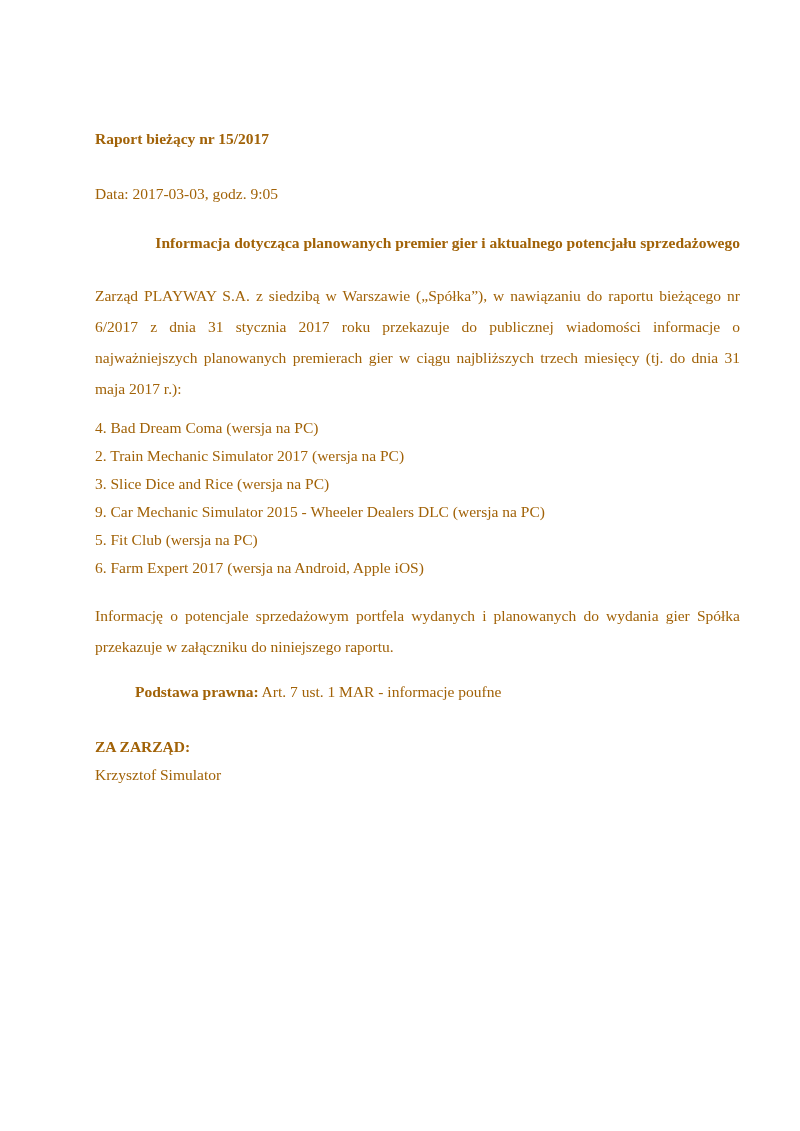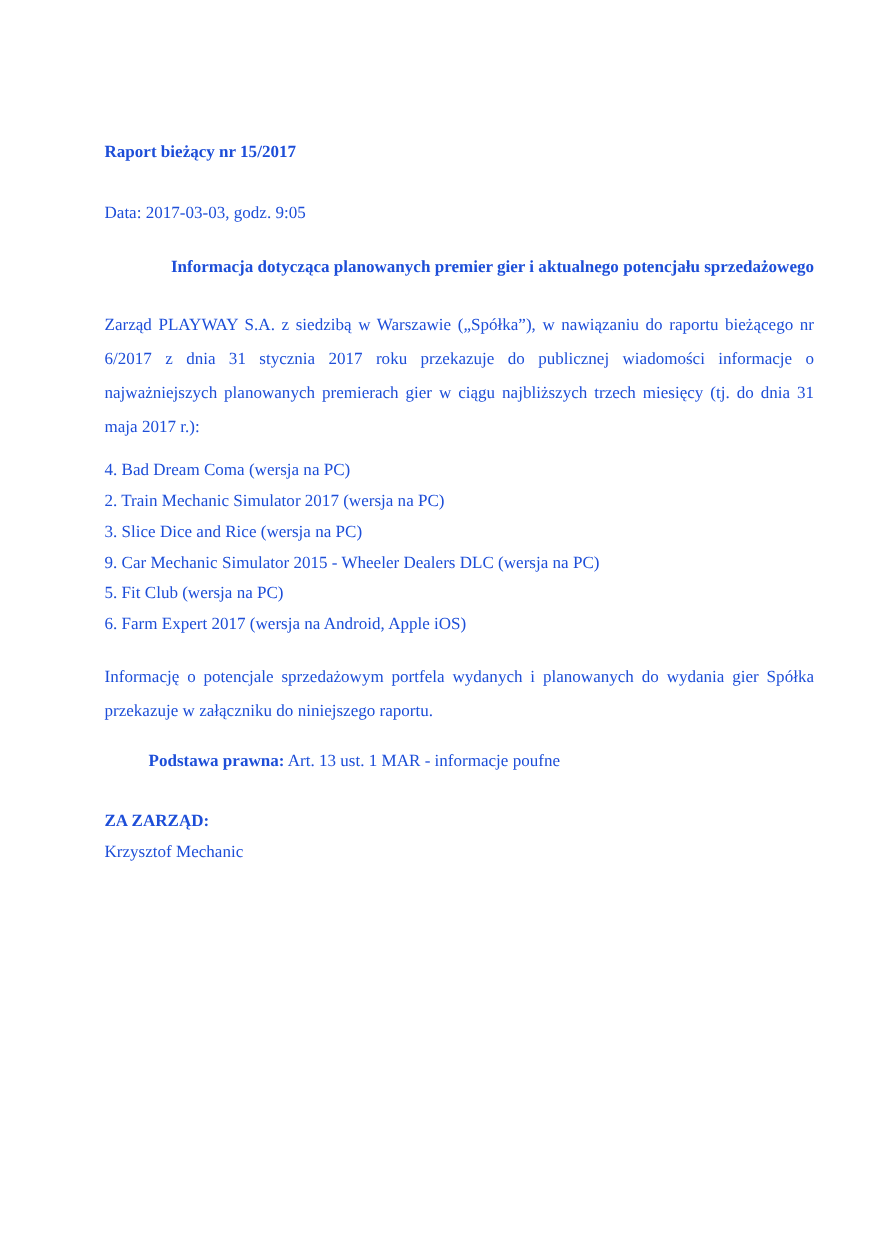--- a/index.html
+++ b/index.html
@@ -6,21 +6,21 @@
     margin: 0;
     padding: 0;
     background: #ffffff;
   }
   .page {
     position: relative;
     width: 800px;
     height: 1131px;
     background: #ffffff;
     font-family: "Liberation Serif", "DejaVu Serif", serif;
-    color: #1d4ed8;
+    color: #a16207;
     box-sizing: border-box;
     padding: 123px 60px 0 95px;
   }
   .doc {
     width: 645px;
     font-size: 15.5px;
     line-height: 31px;
   }
   .report-title {
     font-weight: bold;
@@ -87,21 +87,21 @@
       <p class="game-item">2. Train Mechanic Simulator 2017 (wersja na PC)</p>
       <p class="game-item">3. Slice Dice and Rice (wersja na PC)</p>
       <p class="game-item">9. Car Mechanic Simulator 2015 - Wheeler Dealers DLC (wersja na PC)</p>
       <p class="game-item">5. Fit Club (wersja na PC)</p>
       <p class="game-item">6. Farm Expert 2017 (wersja na Android, Apple iOS)</p>
     </div>
 
 
     <p class="para para-mid">Informację o potencjale sprzedażowym portfela wydanych i planowanych do wydania gier Spółka przekazuje w załączniku do niniejszego raportu.</p>
 
-    <p class="legal-line"><span class="legal-label">Podstawa prawna:</span><span> Art. 13 ust. 1 MAR - informacje poufne</span></p>
+    <p class="legal-line"><span class="legal-label">Podstawa prawna:</span><span> Art. 7 ust. 1 MAR - informacje poufne</span></p>
 
     <div>
       <p class="signature-heading">ZA ZARZĄD:</p>
-      <p class="signature-line">Krzysztof Mechanic</p>
+      <p class="signature-line">Krzysztof Simulator</p>
     </div>
 
   </div>
 </div>
 
 </body></html>

